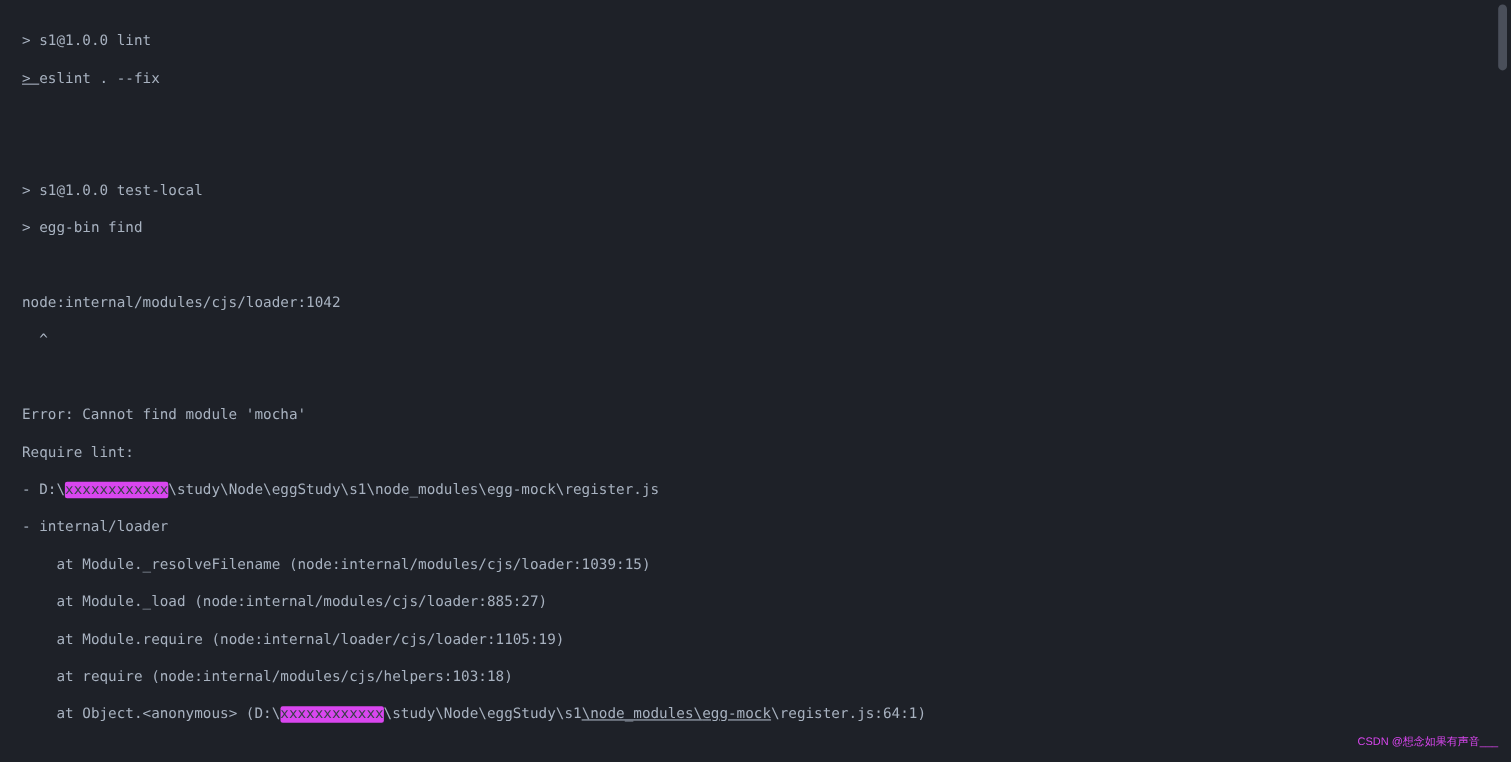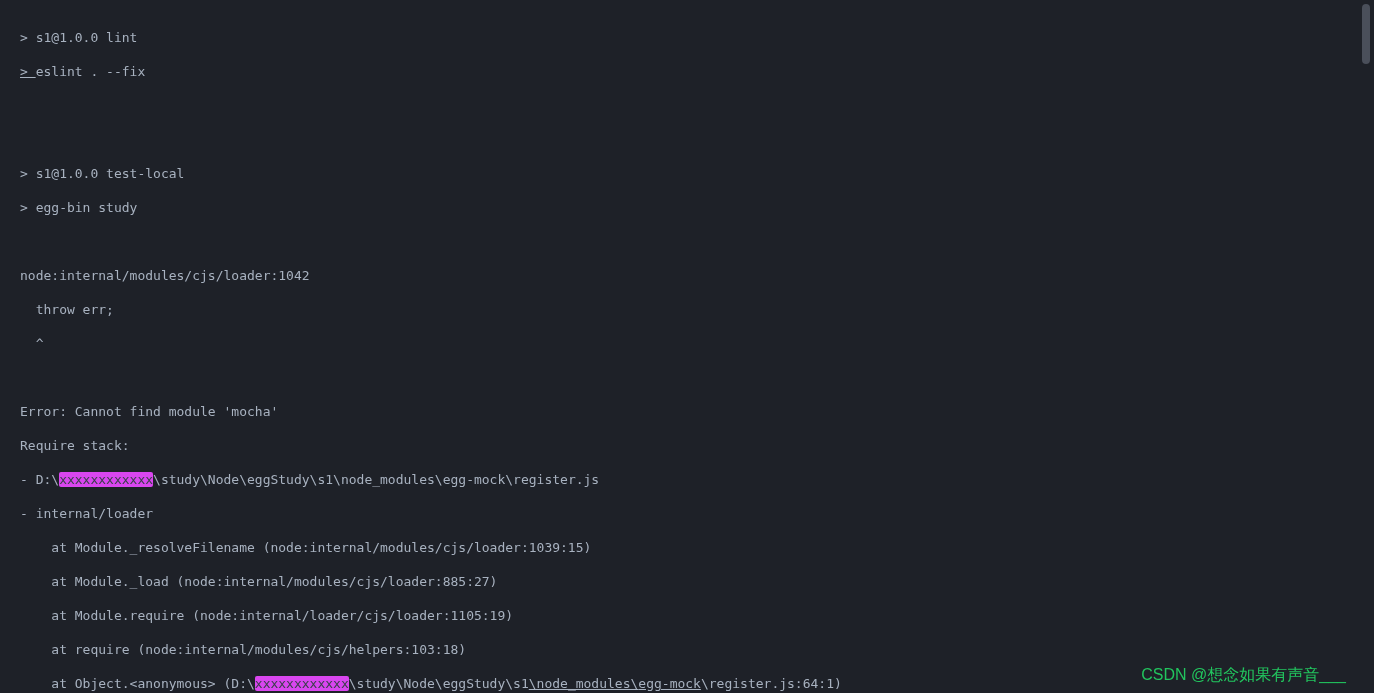--- a/index.html
+++ b/index.html
@@ -21,24 +21,24 @@
     }
     .line { display: block; }
     .underline { text-decoration: underline; }
     .mask {
       background: #d946ef;
       color: #3a3f4a;
       border-radius: 2px;
     }
     .watermark {
       position: absolute;
-      right: 28px;
+      right: 12px;
       bottom: 10px;
-      color: #22c55e;
-      font-size: 16px;
+      color: #d946ef;
+      font-size: 10px;
       font-family: sans-serif;
     }
     .scrollbar {
       position: absolute;
       right: 4px;
       top: 4px;
       width: 8px;
       height: 60px;
       background: #4a4f5a;
       border-radius: 4px;
@@ -46,28 +46,27 @@
   </style>
 </head>
 <body>
 
 <div class="terminal">
 <span class="line"><span>&gt; </span><span>s1@1.0.0 lint</span></span>
 <span class="line"><span class="underline">&gt; </span><span>eslint . --fix</span></span>
 <span class="line">&nbsp;</span>
 <span class="line">&nbsp;</span>
 <span class="line"><span>&gt; </span><span>s1@1.0.0 test-local</span></span>
-<span class="line"><span>&gt; </span><span>egg-bin study</span></span>
+<span class="line"><span>&gt; </span><span>egg-bin find</span></span>
 <span class="line">&nbsp;</span>
 <span class="line">node:internal/modules/cjs/loader:1042</span>
-<span class="line">  throw err;</span>
 <span class="line">  ^</span>
 <span class="line">&nbsp;</span>
 <span class="line">Error: Cannot find module 'mocha'</span>
-<span class="line">Require stack:</span>
+<span class="line">Require lint:</span>
 <span class="line"><span>- D:\</span><span class="mask">xxxxxxxxxxxx</span><span>\study\Node\eggStudy\s1\node_modules\egg-mock\register.js</span></span>
 <span class="line">- internal/loader</span>
 <span class="line">    at Module._resolveFilename (node:internal/modules/cjs/loader:1039:15)</span>
 <span class="line">    at Module._load (node:internal/modules/cjs/loader:885:27)</span>
 <span class="line">    at Module.require (node:internal/loader/cjs/loader:1105:19)</span>
 <span class="line">    at require (node:internal/modules/cjs/helpers:103:18)</span>
 <span class="line"><span>    at Object.&lt;anonymous&gt; (D:\</span><span class="mask">xxxxxxxxxxxx</span><span>\study\Node\eggStudy\s1</span><span class="underline">\node_modules\</span><span class="underline">egg-mock</span><span>\register.js:64:1)</span></span>
 
 
 

